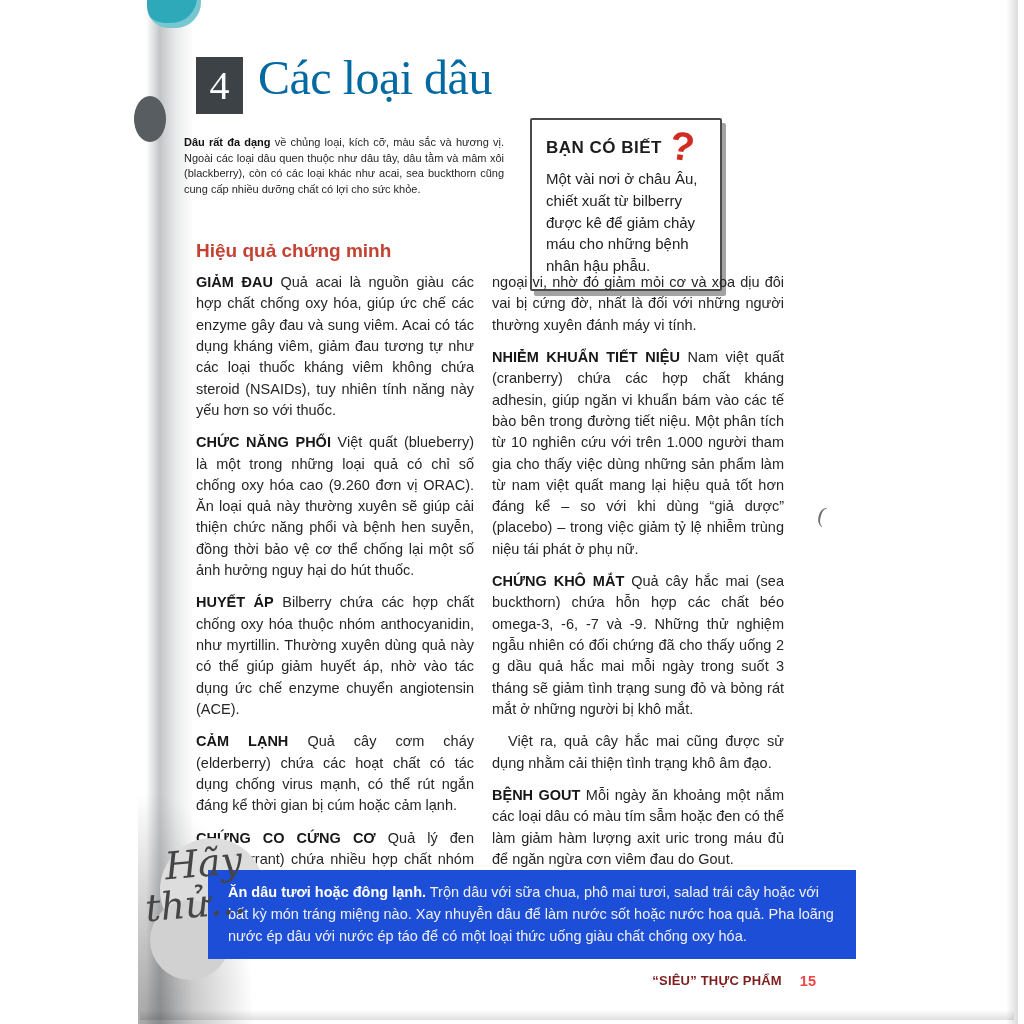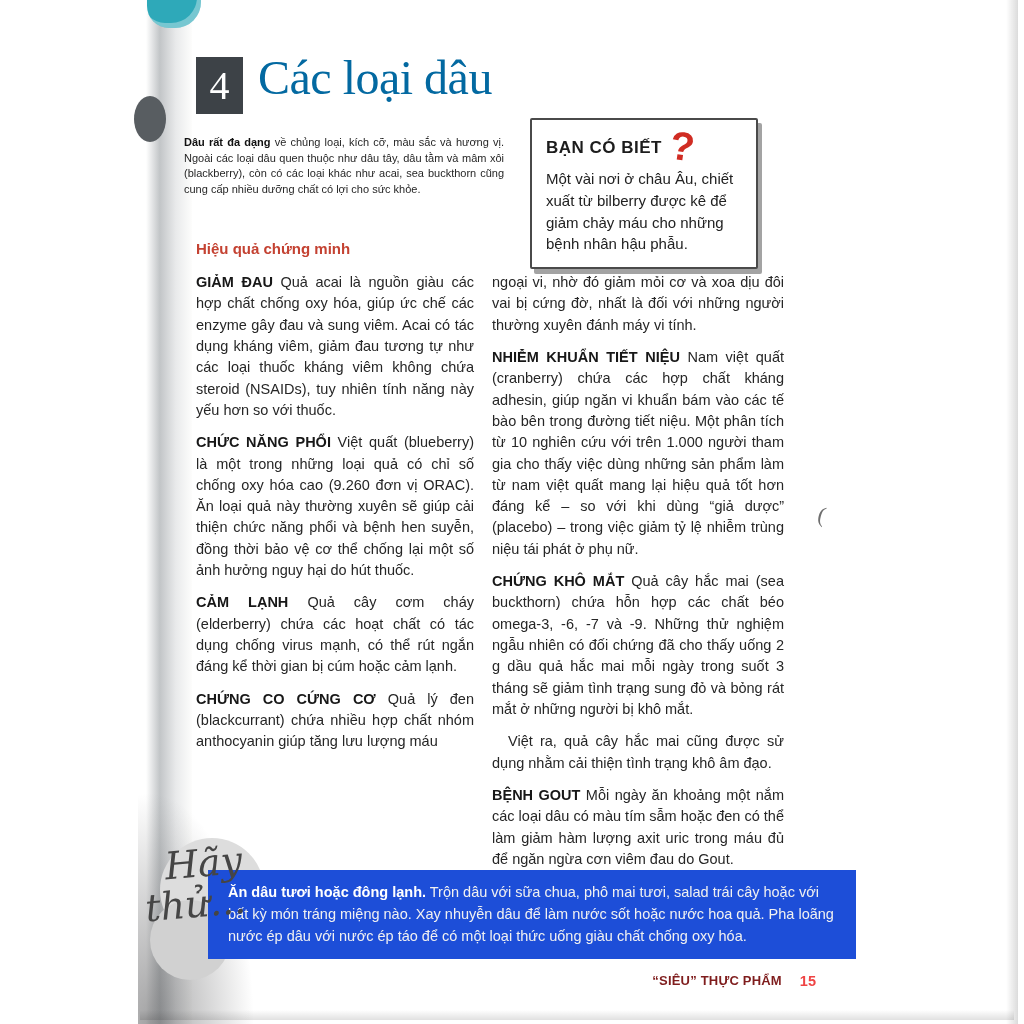--- a/index.html
+++ b/index.html
@@ -26,28 +26,28 @@
          display:flex;align-items:center;justify-content:center;}
   .chapter-num{font-family:"Liberation Serif",serif;font-size:40px;color:#ffffff;}
   .page-title{position:absolute;left:108px;top:50px;font-family:"Liberation Serif",serif;
          font-size:48px;color:#0369a1;letter-spacing:-0.5px;}
 
   
   .intro{position:absolute;left:34px;top:124px;width:320px;font-size:11px;line-height:1.43;text-align:justify;}
   .intro b{color:#111;}
 
   
-  .dyk{position:absolute;left:380px;top:118px;width:228px;border:2px solid #4a4a4a;border-radius:2px;
+  .dyk{position:absolute;left:380px;top:118px;width:192px;border:2px solid #4a4a4a;border-radius:2px;
        background:#ffffff;box-shadow:4px 5px 0 #a3a3a3;padding:10px 14px 12px 14px;box-sizing:border-box;}
   .dyk-head{display:flex;align-items:flex-start;}
   .dyk-title{font-weight:bold;font-size:17px;letter-spacing:.5px;color:#1c1c1c;margin-top:8px;}
   .dyk-mark{font-size:40px;font-weight:bold;color:#d02c23;line-height:.8;margin-left:8px;transform:rotate(8deg);}
   .dyk-text{font-size:15px;line-height:1.45;margin-top:6px;color:#222;}
 
-  .section-heading{position:absolute;left:46px;top:240px;font-size:15px;font-weight:bold;color:#c44232;}
+  .section-heading{position:absolute;left:46px;top:240px;font-size:19px;font-weight:bold;color:#c44232;}
 
   
   .cols{position:absolute;left:46px;top:272px;width:588px;display:flex;gap:18px;justify-content:flex-end;}
   .col-left{width:278px;}
   .col-right{width:292px;}
   .para{margin:0 0 11px 0;font-size:14.5px;line-height:1.47;text-align:justify;color:#262626;}
   .para b{color:#171717;}
   .indent{text-indent:16px;}
 
   
@@ -98,20 +98,21 @@
       </div>
       <div class="dyk-text">Một vài nơi ở châu Âu, chiết xuất từ bilberry được kê để giảm chảy máu cho những bệnh nhân hậu phẫu.</div>
     </div>
 
     <h2 class="section-heading" style="margin:0;">Hiệu quả chứng minh</h2>
 
     <div class="cols">
       <div class="col-left">
         <p class="para"><b>GIẢM ĐAU</b><span> Quả acai là nguồn giàu các hợp chất chống oxy hóa, giúp ức chế các enzyme gây đau và sung viêm. Acai có tác dụng kháng viêm, giảm đau tương tự như các loại thuốc kháng viêm không chứa steroid (NSAIDs), tuy nhiên tính năng này yếu hơn so với thuốc.</span></p>
         <p class="para"><b>CHỨC NĂNG PHỔI</b><span> Việt quất (blueberry) là một trong những loại quả có chỉ số chống oxy hóa cao (9.260 đơn vị ORAC). Ăn loại quả này thường xuyên sẽ giúp cải thiện chức năng phổi và bệnh hen suyễn, đồng thời bảo vệ cơ thể chống lại một số ảnh hưởng nguy hại do hút thuốc.</span></p>
+        <p class="para"><b>HUYẾT ÁP</b><span> Bilberry chứa các hợp chất chống oxy hóa thuộc nhóm anthocyanidin, như myrtillin. Thường xuyên dùng quả này có thể giúp giảm huyết áp, nhờ vào tác dụng ức chế enzyme chuyển angiotensin (ACE).</span></p>
         <p class="para"><b>CẢM LẠNH</b><span> Quả cây cơm cháy (elderberry) chứa các hoạt chất có tác dụng chống virus mạnh, có thể rút ngắn đáng kể thời gian bị cúm hoặc cảm lạnh.</span></p>
         <p class="para"><b>CHỨNG CO CỨNG CƠ</b><span> Quả lý đen (blackcurrant) chứa nhiều hợp chất nhóm anthocyanin giúp tăng lưu lượng máu</span></p>
       </div>
       <div class="col-right">
         <p class="para"><b></b><span>ngoại vi, nhờ đó giảm mỏi cơ và xoa dịu đôi vai bị cứng đờ, nhất là đối với những người thường xuyên đánh máy vi tính.</span></p>
         <p class="para"><b>NHIỄM KHUẨN TIẾT NIỆU</b><span> Nam việt quất (cranberry) chứa các hợp chất kháng adhesin, giúp ngăn vi khuẩn bám vào các tế bào bên trong đường tiết niệu. Một phân tích từ 10 nghiên cứu với trên 1.000 người tham gia cho thấy việc dùng những sản phẩm làm từ nam việt quất mang lại hiệu quả tốt hơn đáng kể – so với khi dùng “giả dược” (placebo) – trong việc giảm tỷ lệ nhiễm trùng niệu tái phát ở phụ nữ.</span></p>
         <p class="para"><b>CHỨNG KHÔ MẮT</b><span> Quả cây hắc mai (sea buckthorn) chứa hỗn hợp các chất béo omega-3, -6, -7 và -9. Những thử nghiệm ngẫu nhiên có đối chứng đã cho thấy uống 2 g dầu quả hắc mai mỗi ngày trong suốt 3 tháng sẽ giảm tình trạng sung đỏ và bỏng rát mắt ở những người bị khô mắt.</span></p>
         <p class="para indent"><b></b><span>Việt ra, quả cây hắc mai cũng được sử dụng nhằm cải thiện tình trạng khô âm đạo.</span></p>
         <p class="para"><b>BỆNH GOUT</b><span> Mỗi ngày ăn khoảng một nắm các loại dâu có màu tím sẫm hoặc đen có thể làm giảm hàm lượng axit uric trong máu đủ để ngăn ngừa cơn viêm đau do Gout.</span></p>
       </div>

